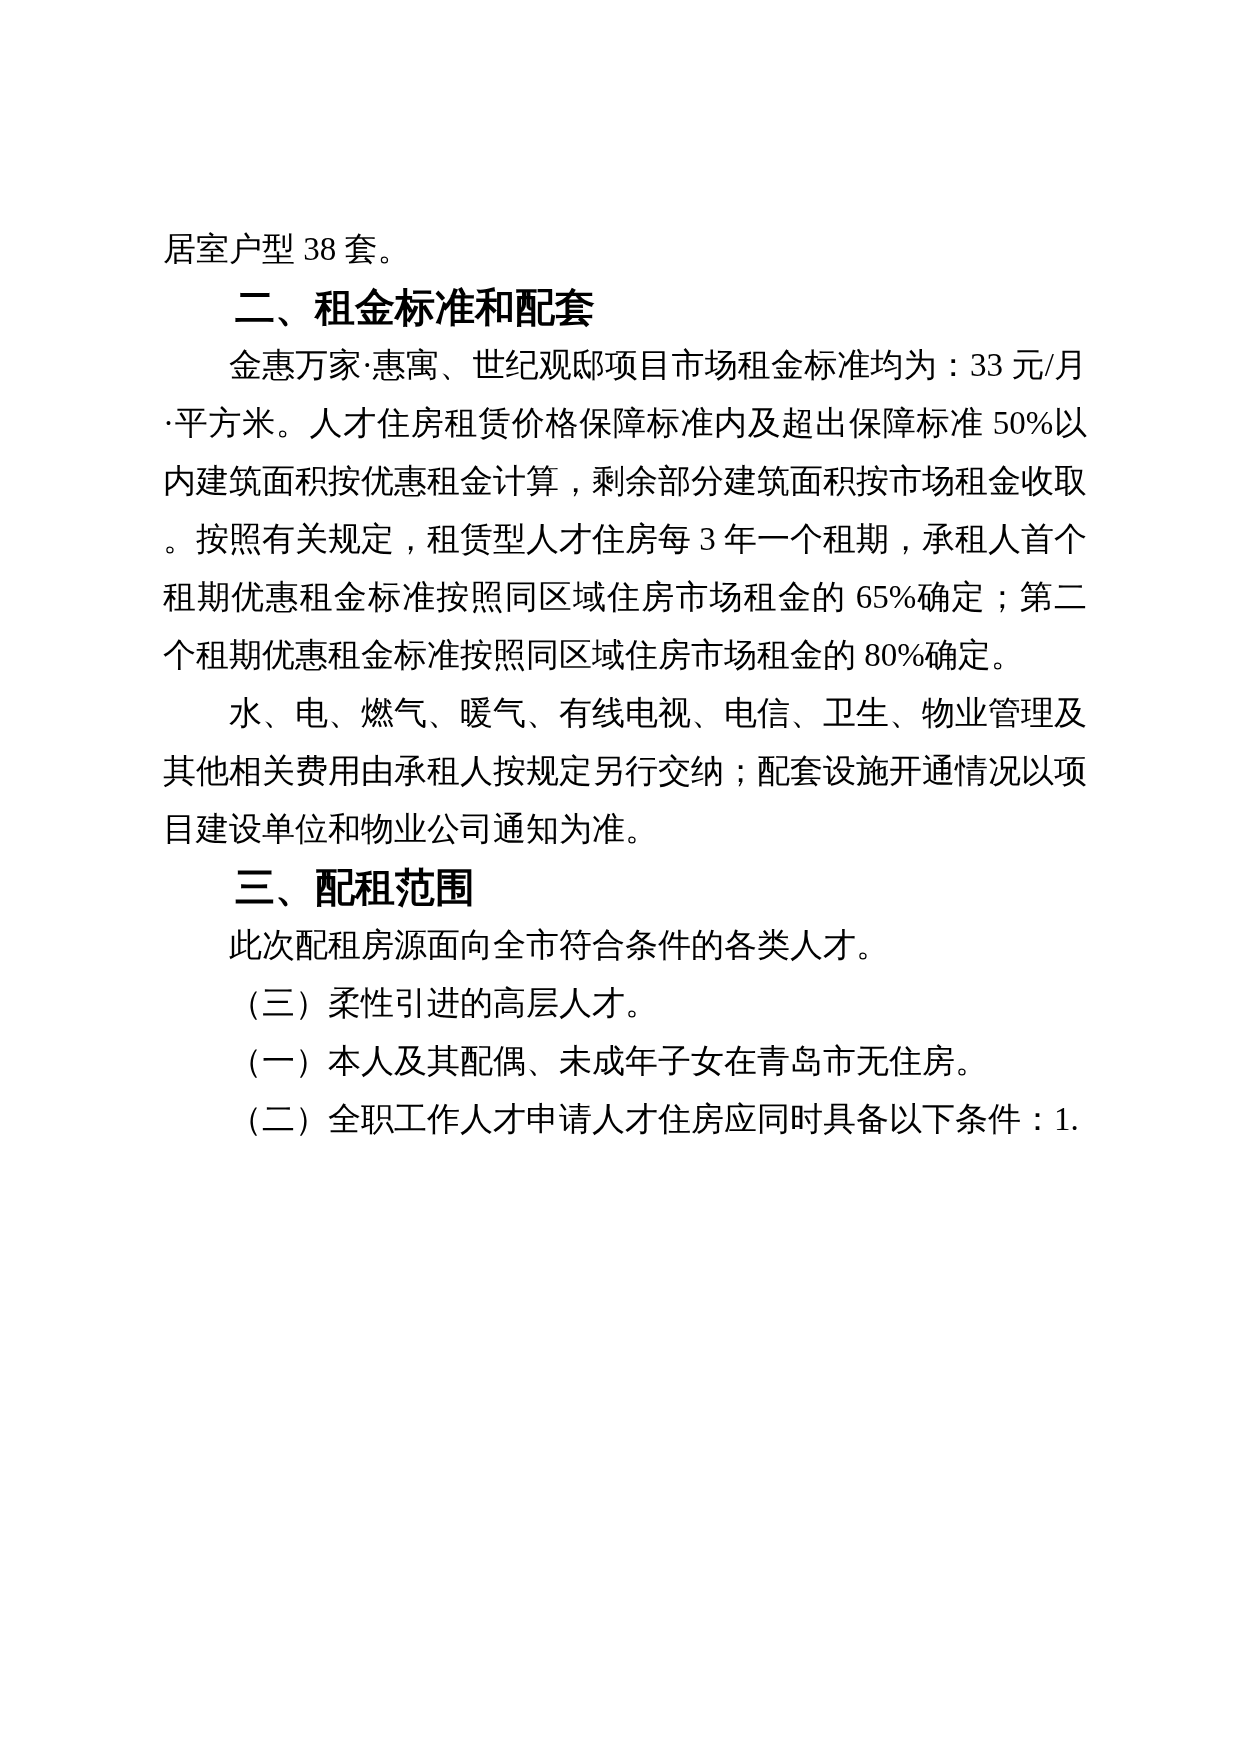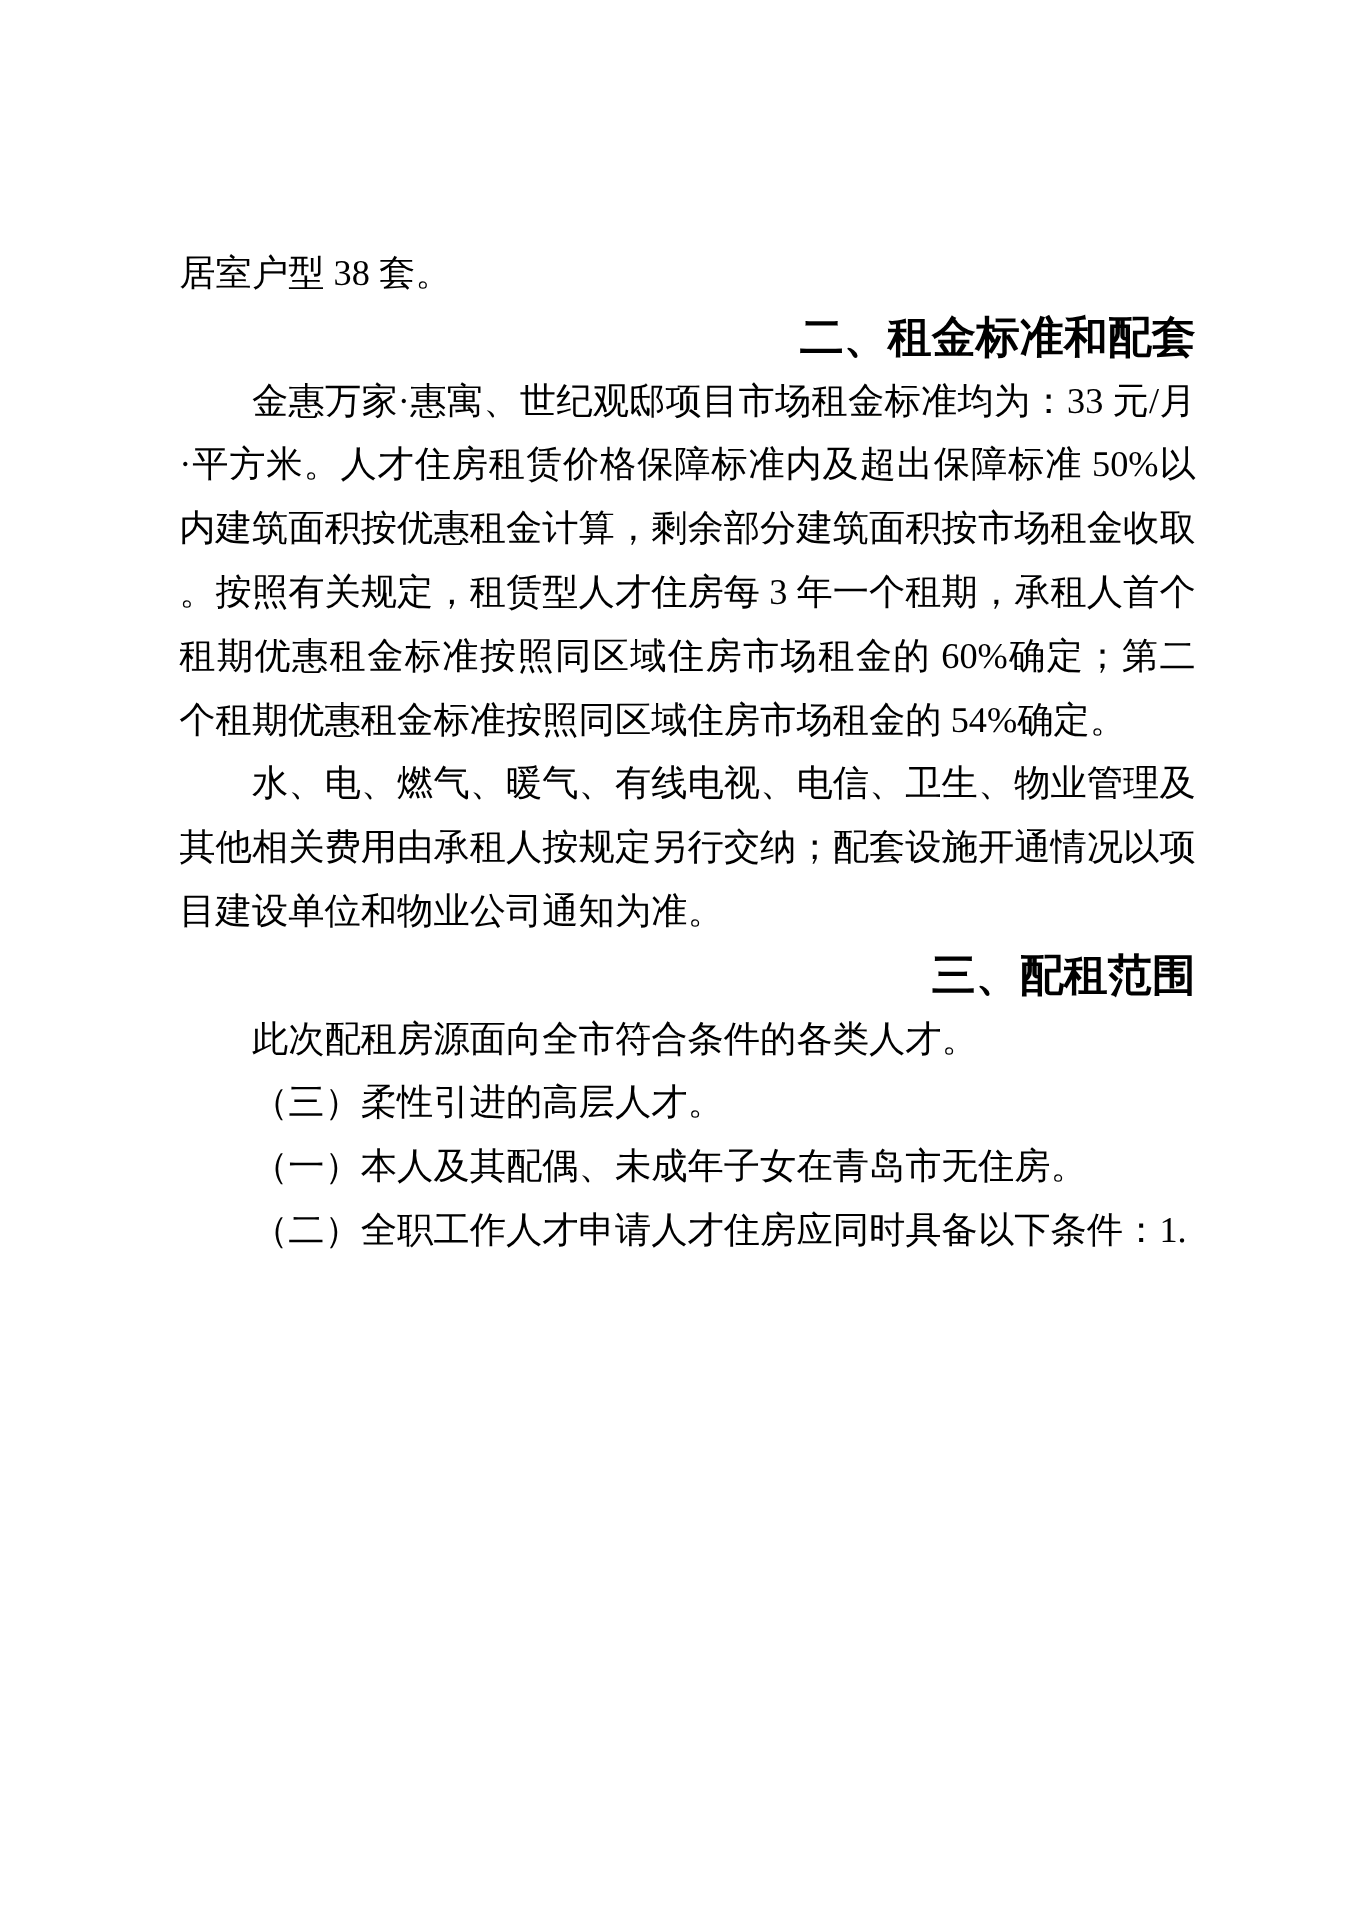--- a/index.html
+++ b/index.html
@@ -37,33 +37,33 @@
   }
   .body-par.no-indent {
     text-indent: 0;
   }
   .heading-par {
     font-family: "Liberation Sans", "DejaVu Sans", sans-serif;
     font-size: 40px;
     line-height: 58px;
     font-weight: 700;
     text-indent: 72px;
-    text-align: right;
+    text-align: left;
   }
 </style>
 </head>
 <body>
 
 <div class="page">
 
   <p class="doc-block body-par no-indent">居室户型 38 套。</p>
 
   <p class="doc-block heading-par">二、租金标准和配套</p>
 
-  <p class="doc-block body-par">金惠万家·惠寓、世纪观邸项目市场租金标准均为：33 元/月·平方米。人才住房租赁价格保障标准内及超出保障标准 50%以内建筑面积按优惠租金计算，剩余部分建筑面积按市场租金收取。按照有关规定，租赁型人才住房每 3 年一个租期，承租人首个租期优惠租金标准按照同区域住房市场租金的 60%确定；第二个租期优惠租金标准按照同区域住房市场租金的 54%确定。</p>
+  <p class="doc-block body-par">金惠万家·惠寓、世纪观邸项目市场租金标准均为：33 元/月·平方米。人才住房租赁价格保障标准内及超出保障标准 50%以内建筑面积按优惠租金计算，剩余部分建筑面积按市场租金收取。按照有关规定，租赁型人才住房每 3 年一个租期，承租人首个租期优惠租金标准按照同区域住房市场租金的 65%确定；第二个租期优惠租金标准按照同区域住房市场租金的 80%确定。</p>
 
   <p class="doc-block body-par">水、电、燃气、暖气、有线电视、电信、卫生、物业管理及其他相关费用由承租人按规定另行交纳；配套设施开通情况以项目建设单位和物业公司通知为准。</p>
 
   <p class="doc-block heading-par">三、配租范围</p>
 
   <p class="doc-block body-par">此次配租房源面向全市符合条件的各类人才。</p>
 
 
 
 

